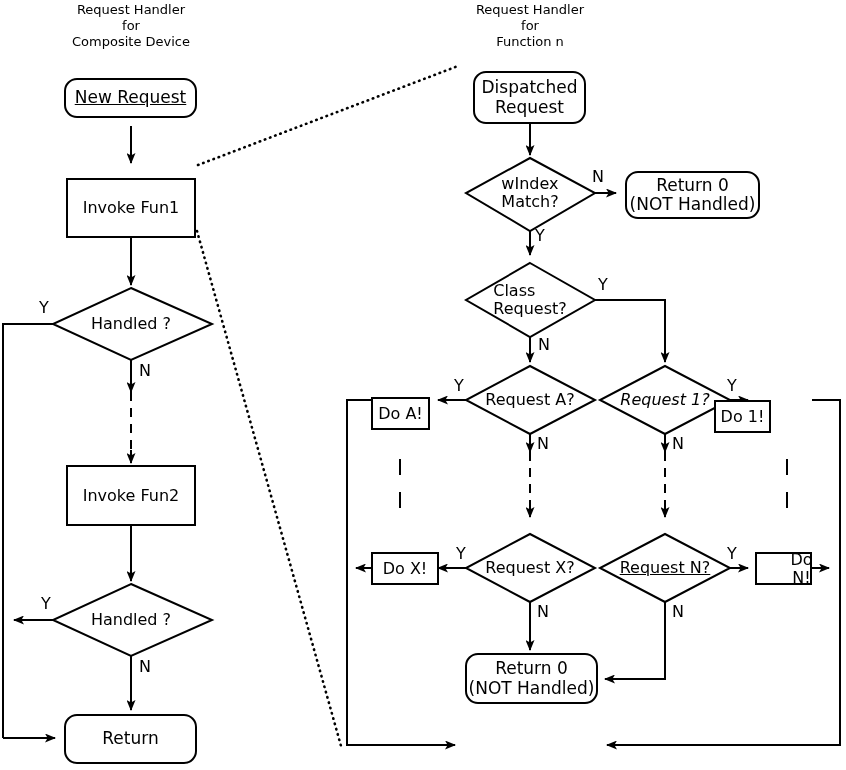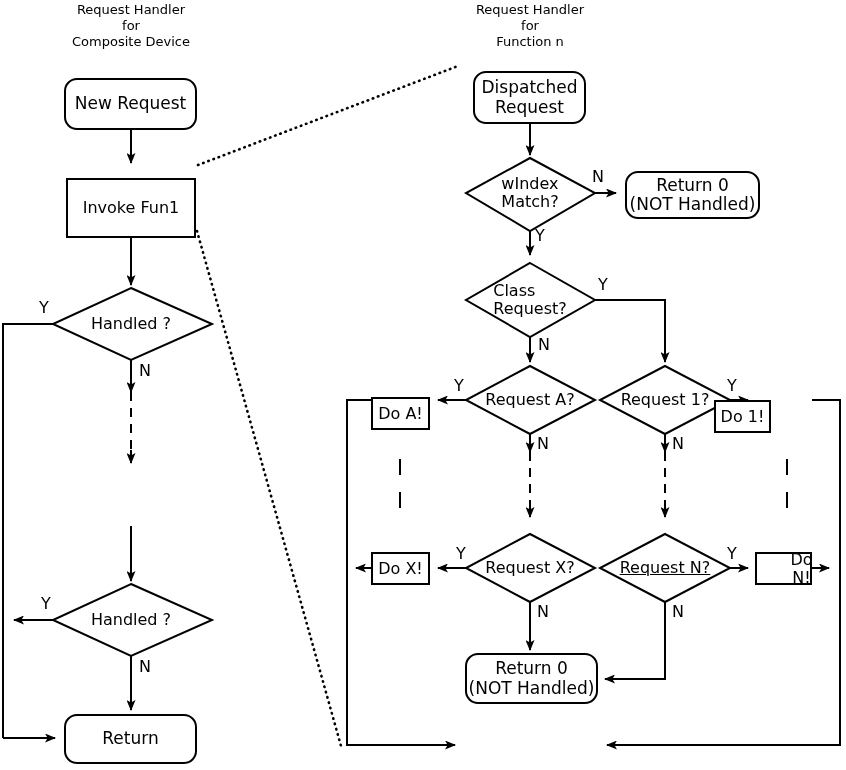--- a/index.html
+++ b/index.html
@@ -171,26 +171,27 @@
     </g>
   </svg>
 
   <div class="title" style="left:31px; top:2px; width:200px;">Request Handler
 for
 Composite Device</div>
   <div class="title" style="left:430px; top:2px; width:200px;">Request Handler
 for
 Function n</div>
 
-  <div class="node term" style="left:64px; top:78px; width:133px; height:52px;">New Request</div>
+  <div class="node term" style="left:64px; top:78px; width:133px; height:40px;text-decoration:underline;">New Request</div>
 
   <div class="node proc" style="left:66px; top:178px; width:130px; height:60px;">Invoke Fun1</div>
 
   <div class="diamond-label" style="left:71px; top:312px; width:120px; height:24px;">Handled ?</div>
 
+  <div class="node proc" style="left:66px; top:465px; width:130px; height:61px;">Invoke Fun2</div>
 
   <div class="diamond-label" style="left:71px; top:608px; width:120px; height:24px;">Handled ?</div>
 
   <div class="node term" style="left:64px; top:714px; width:133px; height:50px;">Return</div>
 
   <div class="elabel" style="left:39px; top:300px;">Y</div>
   <div class="elabel" style="left:139px; top:363px;">N</div>
   <div class="elabel" style="left:41px; top:596px;">Y</div>
   <div class="elabel" style="left:139px; top:659px;">N</div>
 
@@ -201,31 +202,31 @@
 Match?</div>
 
   <div class="node term" style="left:625px; top:171px; width:135px; height:48px;">Return 0
 (NOT Handled)</div>
 
   <div class="diamond-label" style="left:474px; top:280px; width:112px; height:40px;">Class
 Request?</div>
 
   <div class="diamond-label" style="left:472px; top:389px; width:116px; height:22px;">Request A?</div>
 
-  <div class="diamond-label" style="left:607px; top:389px; width:116px; height:22px;">Request 1?</div>
+  <div class="diamond-label" style="left:607px; top:389px; width:116px; height:22px;font-style:italic;">Request 1?</div>
 
   <div class="node small-proc" style="left:371px; top:384px; width:59px; height:33px;margin-top:13px;">Do A!</div>
 
   <div class="node small-proc" style="left:714px; top:384px; width:57px; height:33px;margin-top:16px;">Do 1!</div>
 
   <div class="diamond-label" style="left:472px; top:557px; width:116px; height:22px;">Request X?</div>
 
   <div class="diamond-label" style="left:607px; top:557px; width:116px; height:22px;text-decoration:underline;">Request N?</div>
 
-  <div class="node small-proc" style="left:371px; top:552px; width:59px; height:33px;">Do X!</div>
+  <div class="node small-proc" style="left:371px; top:552px; width:68px; height:33px;">Do X!</div>
 
   <div class="node small-proc" style="left:755px; top:552px; width:57px; height:33px;padding-left:36px;">Do N!</div>
 
   <div class="node term" style="left:465px; top:653px; width:133px; height:51px;">Return 0
 (NOT Handled)</div>
 
 
   <div class="elabel" style="left:592px; top:169px;">N</div>
   <div class="elabel" style="left:535px; top:228px;">Y</div>
   <div class="elabel" style="left:598px; top:277px;">Y</div>

